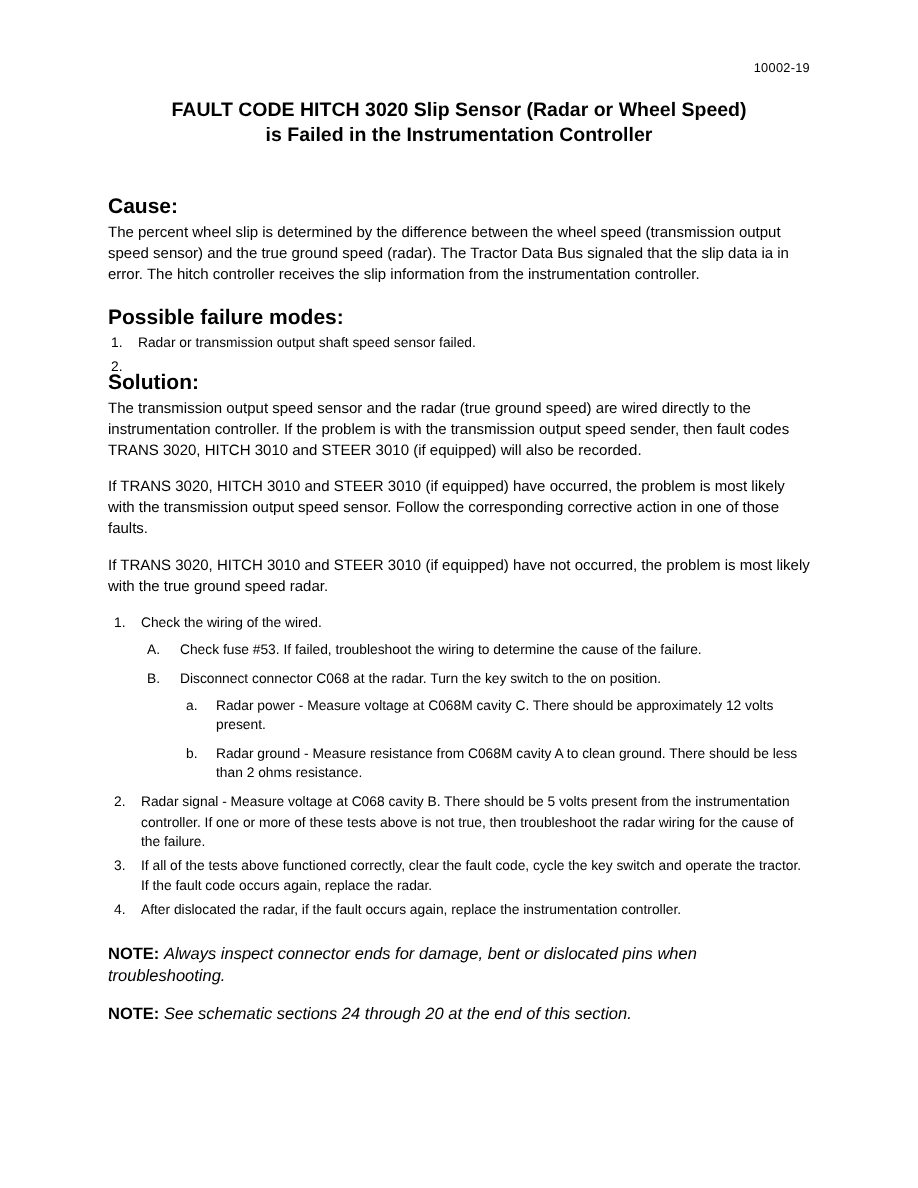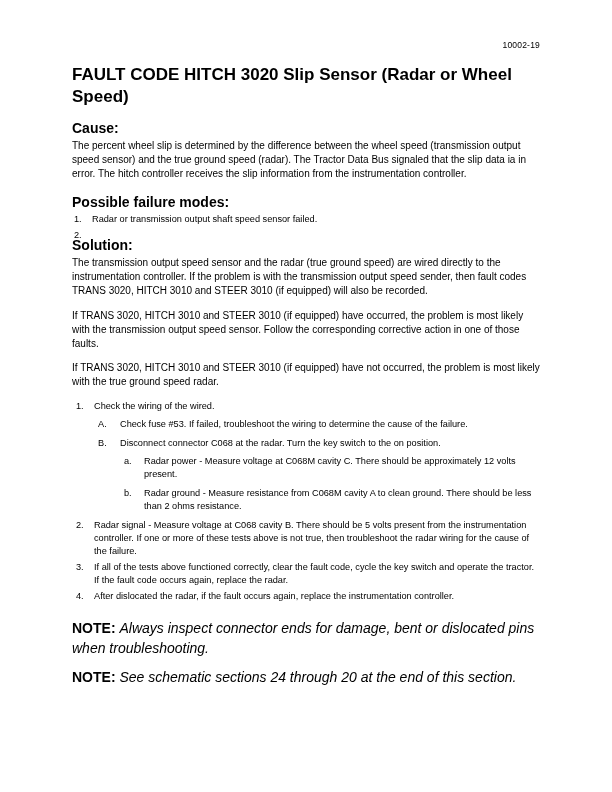--- a/index.html
+++ b/index.html
@@ -22,24 +22,25 @@
     box-sizing: border-box;
     padding: 40px 72px 0 72px;
   }
   .page-id {
     text-align: right;
     font-size: 8.5px;
     letter-spacing: 0.2px;
     margin: 0 0 14px 0;
   }
   .doc-title {
-    font-size: 17px;
+    text-align: center;
+    font-size: 13px;
     font-weight: bold;
     line-height: 1.32;
-    margin: 0 0 10px 0;
+    margin: 0 0 30px 0;
   }
   .doc-title .line {
     display: block;
   }
   h2.section-head {
     font-size: 14px;
     font-weight: bold;
     margin: 0 0 2px 0;
     line-height: 1.3;
   }
@@ -129,41 +130,42 @@
     font-size: 9.2px;
     line-height: 1.42;
   }
   .sub-lower > li > .marker {
     position: absolute;
     left: 4px;
     top: 0;
     width: 18px;
   }
   .note {
-    font-size: 14px;
+    font-size: 11px;
     line-height: 1.42;
     margin: 0 0 9px 0;
   }
   .note .note-label {
     font-weight: bold;
   }
   .note .note-body {
     font-style: italic;
   }
   .spacer-6 { height: 6px; }
 </style>
 </head>
 <body>
 
 <div class="page">
 
   <div class="page-id">10002-19</div>
 
   <div class="doc-title">
     <span class="line">FAULT CODE HITCH 3020 Slip Sensor (Radar or Wheel Speed)</span>
+    <span class="line">is Failed in the Instrumentation Controller</span>
   </div>
 
   <h2 class="section-head">Cause:</h2>
   <p class="body-text tight">The percent wheel slip is determined by the difference between the wheel speed (transmission output speed sensor) and the true ground speed (radar). The Tractor Data Bus signaled that the slip data ia in error. The hitch controller receives the slip information from the instrumentation controller.</p>
 
   <h2 class="section-head">Possible failure modes:</h2>
   <ol class="numlist failmodes">
     <li>
       <span class="marker">1.</span>
       <span class="txt">Radar or transmission output shaft speed sensor failed.</span>

